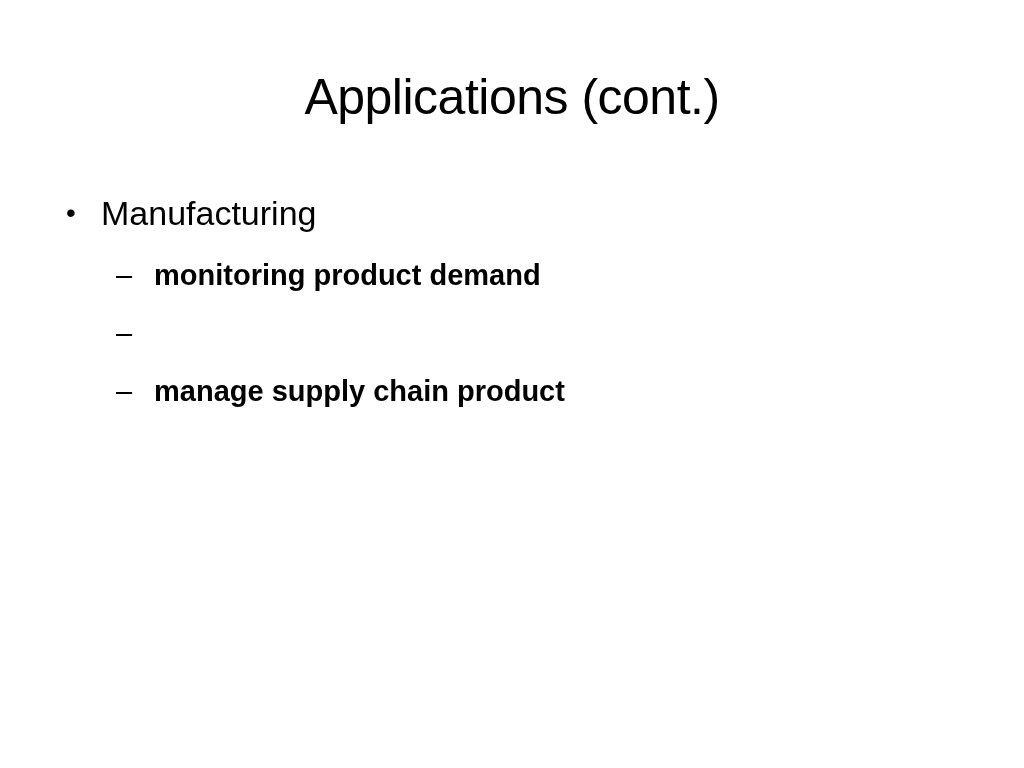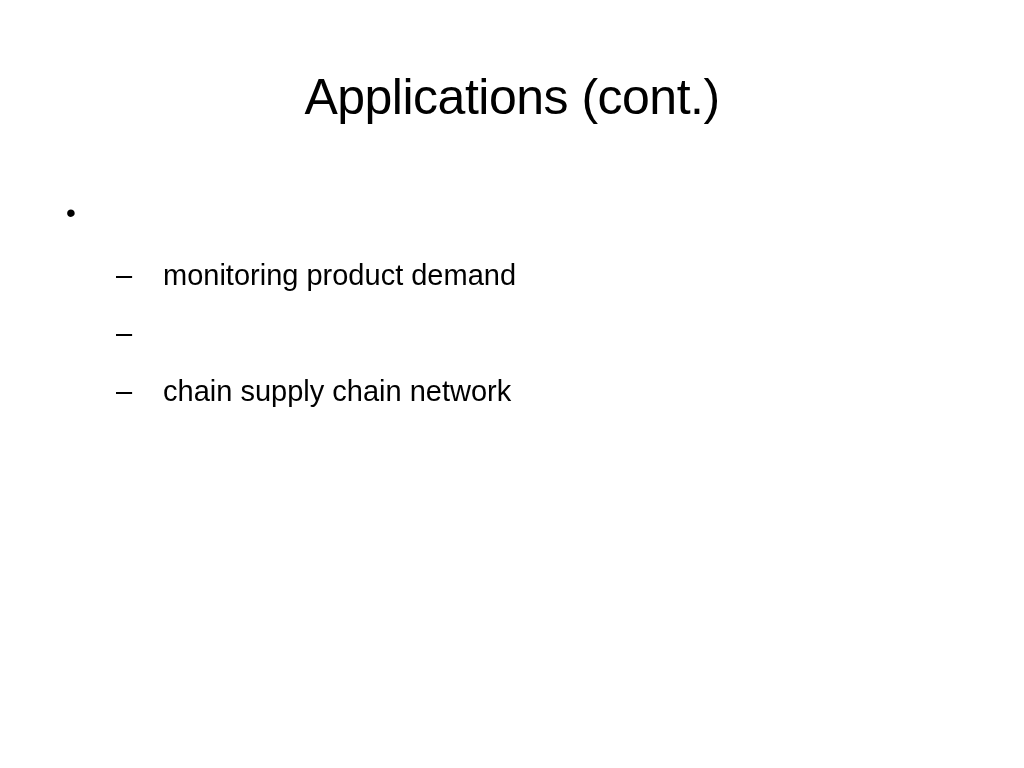--- a/index.html
+++ b/index.html
@@ -6,39 +6,40 @@
     body { width: 1024px; height: 768px; position: relative; overflow: hidden; font-family: "Liberation Sans", "DejaVu Sans", sans-serif; color: #000000; }
     .slide { position: absolute; left: 0; top: 0; width: 1024px; height: 768px; background: #ffffff; }
     .title { position: absolute; left: 0; top: 62px; width: 1024px; text-align: center; font-size: 50px; line-height: 70px; letter-spacing: -0.5px; }
     .bullet-list { position: absolute; left: 66px; top: 188px; width: 900px; }
     .l1 { position: relative; height: 50px; font-size: 34px; line-height: 50px; }
     .l1 .marker { position: absolute; left: 0; top: 0; width: 30px; font-size: 28px; }
     .l1 .text { position: absolute; left: 35px; top: 0; white-space: nowrap; }
     .sublist { margin-top: 8px; }
     .l2 { position: relative; height: 58px; font-size: 29px; line-height: 58px; }
     .l2 .marker { position: absolute; left: 50px; top: 0; width: 30px; }
-    .l2 .text { position: absolute; left: 97px; top: 0; white-space: nowrap; }
+    .l2 .text { position: absolute; left: 88px; top: 0; white-space: nowrap; font-weight: bold; }
   </style>
 </head>
 <body>
 
 <div class="slide">
   <div class="title">Applications (cont.)</div>
 
   <div class="bullet-list">
     <div class="l1">
       <span class="marker">•</span>
+      <span class="text">Manufacturing</span>
     </div>
     <div class="sublist">
       <div class="l2">
         <span class="marker">–</span>
         <span class="text">monitoring product demand</span>
       </div>
       <div class="l2">
         <span class="marker">–</span>
       </div>
       <div class="l2">
         <span class="marker">–</span>
-        <span class="text">chain supply chain network</span>
+        <span class="text">manage supply chain product</span>
       </div>
     </div>
   </div>
 </div>
 
 </body></html>

